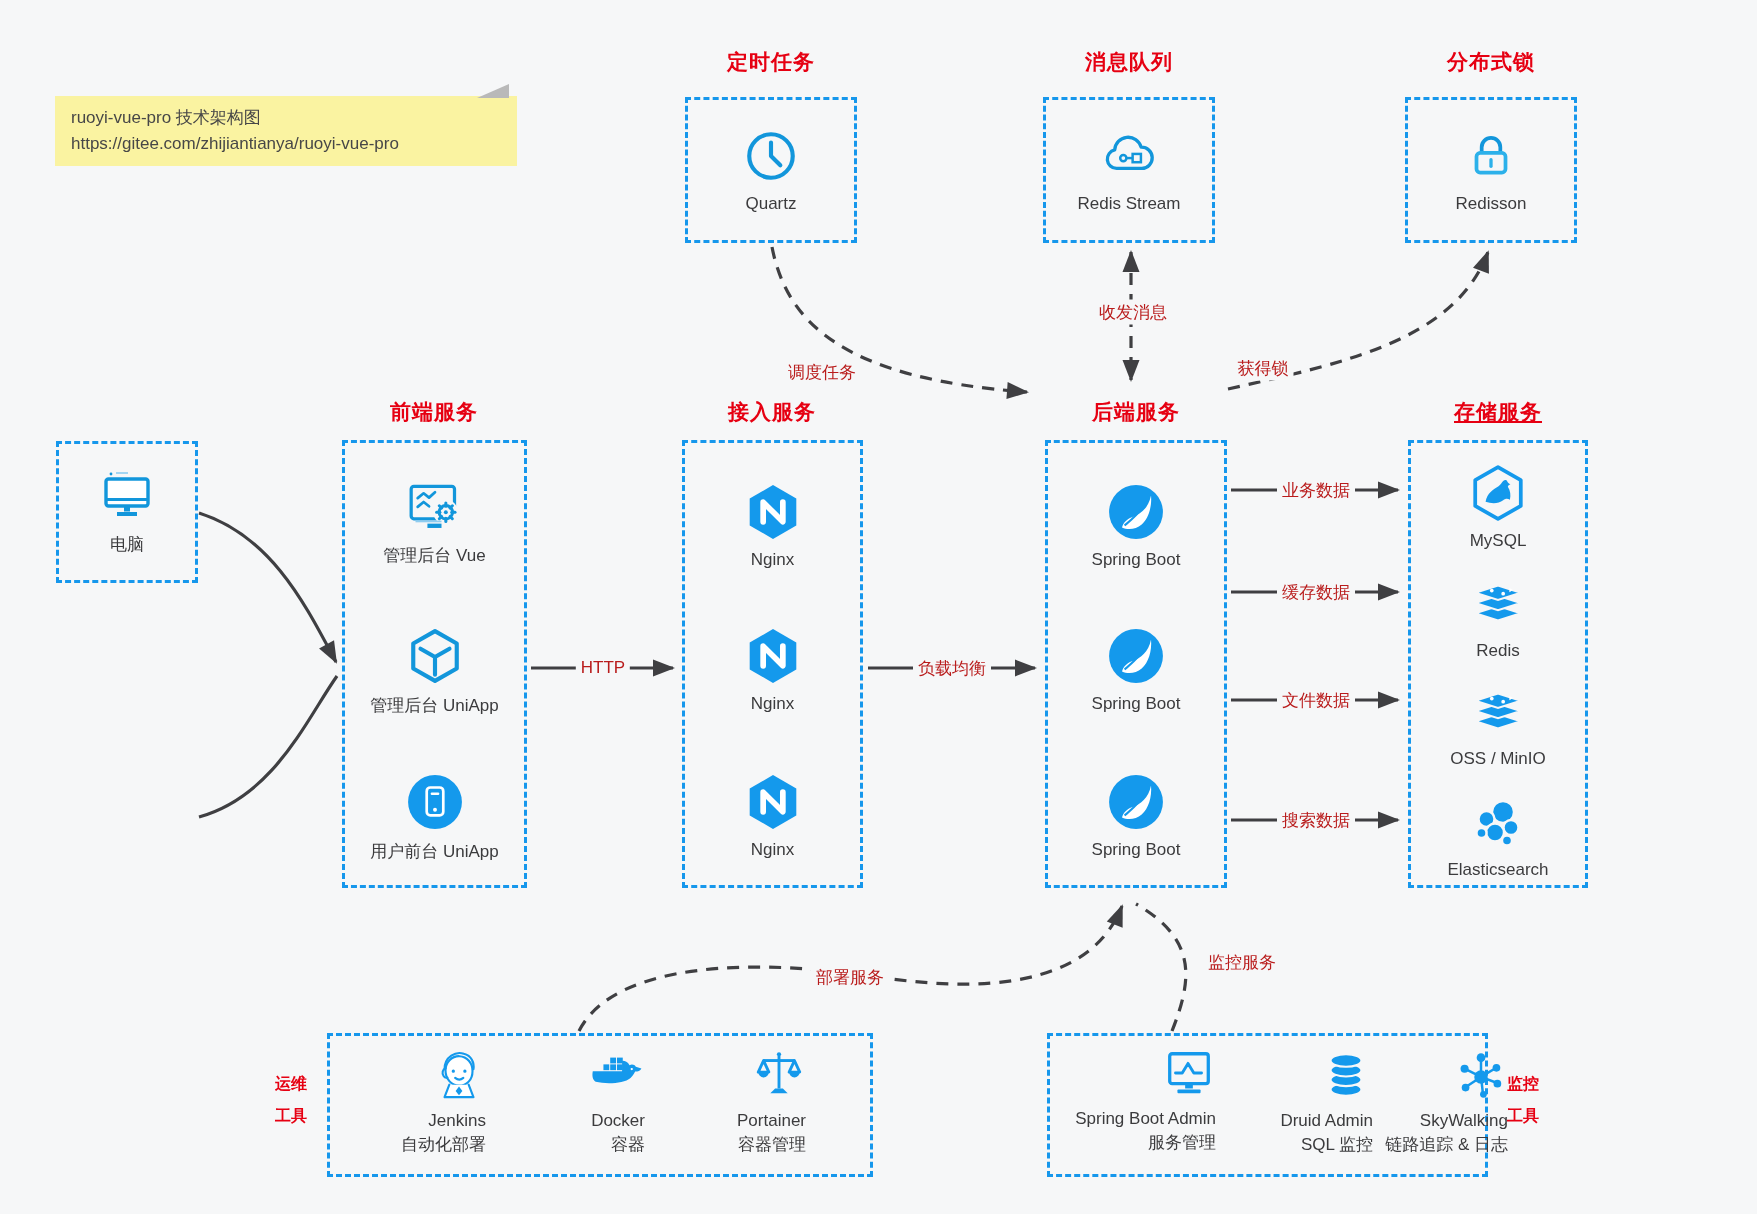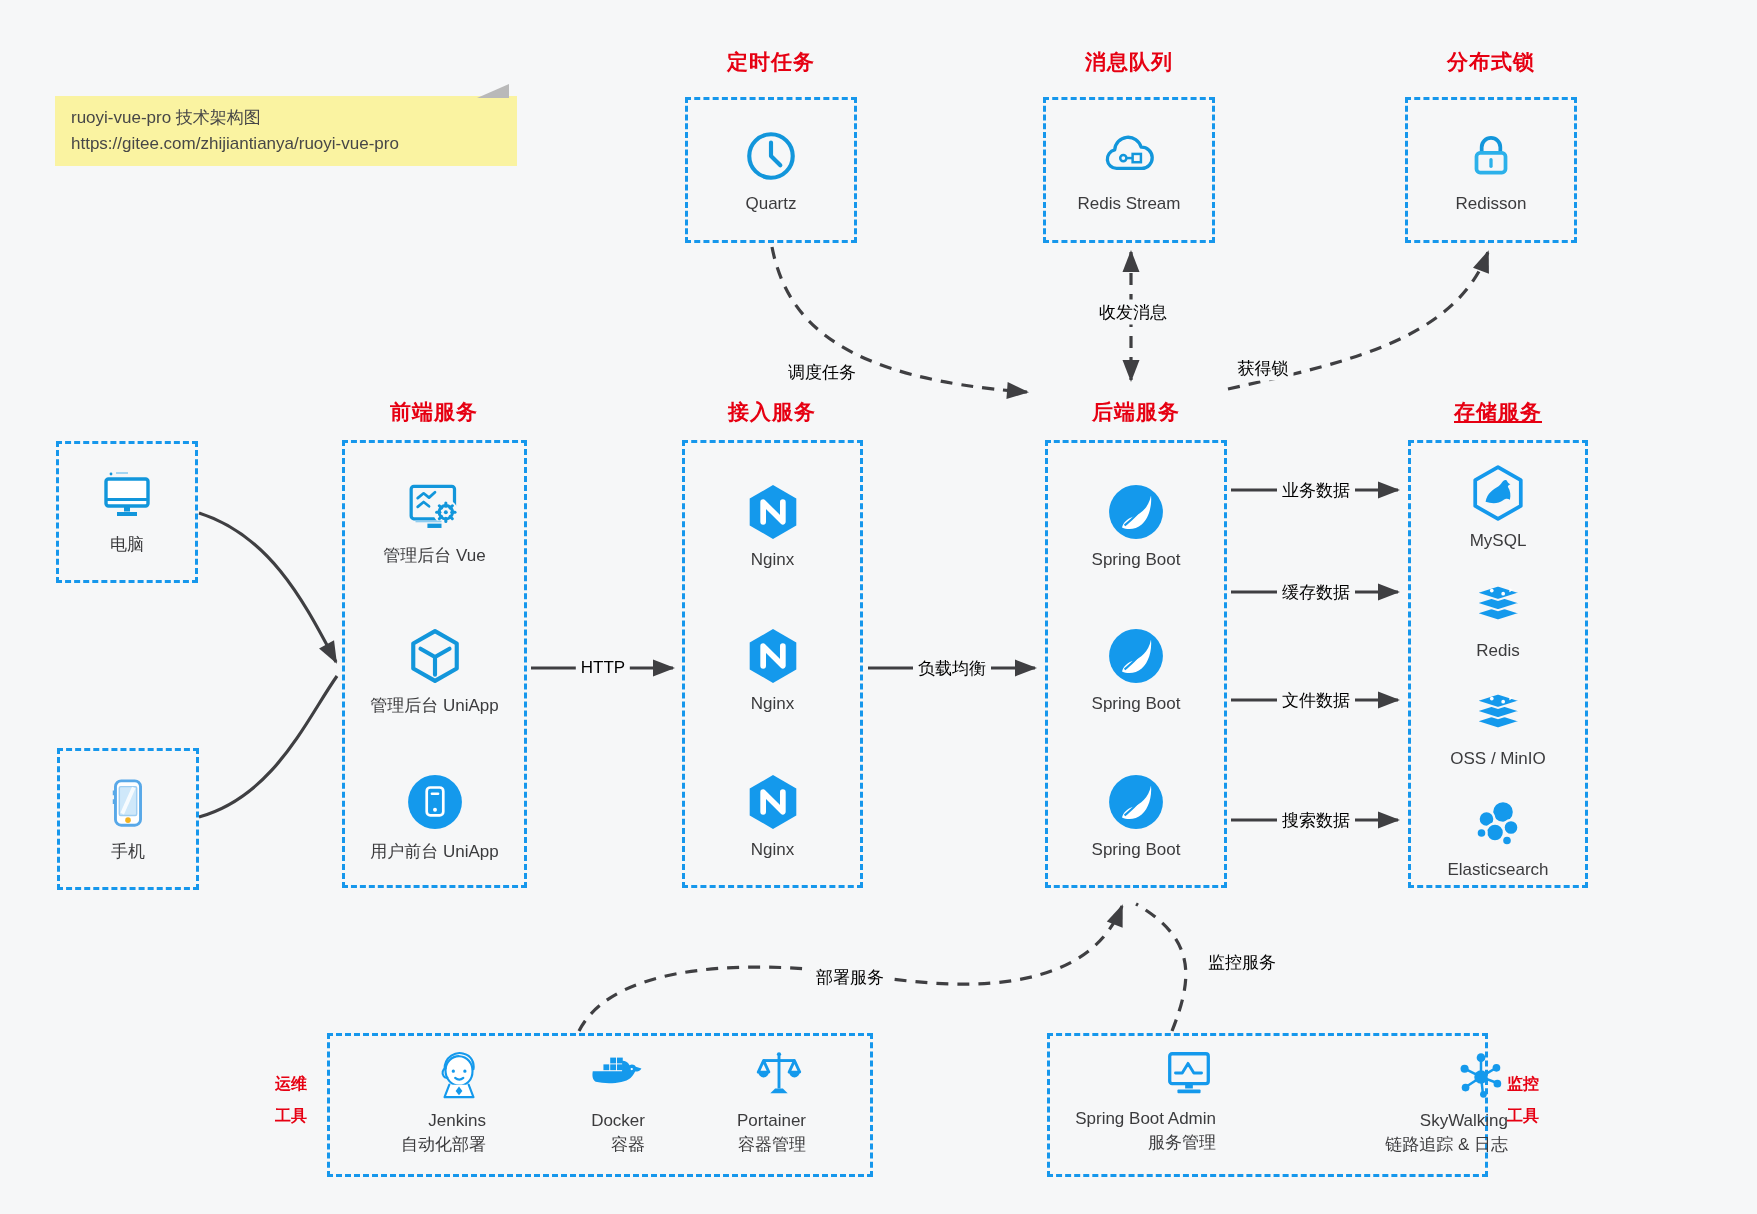--- a/index.html
+++ b/index.html
@@ -18,21 +18,21 @@
   marker path{fill:var(--arrow);}
   .dash-box{position:absolute;border:3px dashed var(--accent-blue);box-sizing:border-box;z-index:2;background:transparent;}
   .center-box{display:flex;flex-direction:column;align-items:center;justify-content:center;}
   .gtitle{position:absolute;z-index:3;color:var(--title-red);font-weight:bold;font-size:21px;letter-spacing:1px;transform:translateX(-50%);white-space:nowrap;}
   .side-title{position:absolute;z-index:3;color:var(--title-red);font-weight:bold;font-size:16px;line-height:32px;text-align:center;transform:translateX(-50%);white-space:nowrap;}
   .node{position:absolute;left:0;width:100%;display:flex;flex-direction:column;align-items:center;z-index:3;}
   .node.inflex{position:static;width:auto;}
   .hnode{position:absolute;top:12px;display:flex;flex-direction:column;align-items:flex-end;z-index:3;}
   .lbl{margin-top:9px;font-size:17px;color:#3b3b3d;white-space:nowrap;}
   .sub{margin-top:2px;font-size:17px;color:#3b3b3d;white-space:nowrap;}
-  .edge-label{position:absolute;z-index:4;transform:translate(-50%,-50%);background:#f6f7f8;color:#000000;font-size:17px;padding:1px 5px;white-space:nowrap;}
+  .edge-label{position:absolute;z-index:4;transform:translate(-50%,-50%);background:#f6f7f8;color:#b91c1c;font-size:17px;padding:1px 5px;white-space:nowrap;}
   .note{position:absolute;left:55px;top:96px;width:462px;height:70px;background:var(--note-bg);z-index:3;padding:9px 0 0 16px;box-sizing:border-box;}
   .note div{font-size:17px;color:#474747;line-height:26px;}
   .note::after{content:"";position:absolute;top:-12px;right:8px;width:0;height:0;
     border-left:32px solid transparent;border-bottom:14px solid #b9b9b9;}
   .ic{display:block;}
 </style>
 </head>
 <body>
 
 <div class="canvas">
@@ -122,32 +122,20 @@
         <path d="M17 5 h12" stroke="#8fccf0" stroke-width="1.6"></path>
         <rect x="7" y="11" width="42" height="27" rx="2.5" fill="#fff" stroke="#1296db" stroke-width="3.4"></rect>
         <path d="M7 31.5 H49" stroke="#1296db" stroke-width="3"></path>
         <path d="M25 38 h6 v5.5 h-6 z" fill="#1296db"></path>
         <path d="M18 46 h20" stroke="#1296db" stroke-width="4"></path>
       </svg>
       <div class="lbl">电脑</div>
     </div>
   </div>
 
-  <div class="dash-box center-box" style="left:57px;top:748px;width:142px;height:142px;">
-    <div class="node inflex">
-      <svg class="ic" width="54" height="56" viewBox="0 0 56 56">
-        <path d="M13.5 15 v5 M13.5 24 v5" stroke="#58a8e8" stroke-width="2.6"></path>
-        <rect x="15" y="5" width="26" height="46" rx="6" fill="#fff" stroke="#58a8e8" stroke-width="3"></rect>
-        <rect x="19" y="11" width="18" height="30" rx="1.5" fill="#cfe8fa" stroke="#9fcef2" stroke-width="1.5"></rect>
-        <path d="M34 12 L22 39" stroke="#ffffff" stroke-width="4" opacity="0.85"></path>
-        <circle cx="28" cy="45.8" r="2.9" fill="#f3b21f"></circle>
-      </svg>
-      <div class="lbl">手机</div>
-    </div>
-  </div>
 
   <div class="dash-box" style="left:342px;top:440px;width:185px;height:448px;">
     <div class="node" style="top:40px;">
       <svg class="ic" width="58" height="52" viewBox="0 0 52 48">
         <rect x="4" y="3" width="40" height="30" rx="2.5" fill="none" stroke="#1296db" stroke-width="3"></rect>
         <path d="M10 14 l5.5-4.5 5 4 5.5-5" fill="none" stroke="#1296db" stroke-width="2.5" stroke-linecap="round" stroke-linejoin="round"></path>
         <path d="M10 22 l5.5-4.5 5 4" fill="none" stroke="#1296db" stroke-width="2.5" stroke-linecap="round" stroke-linejoin="round"></path>
         <circle cx="36" cy="27" r="11.5" fill="#f6f7f8"></circle>
         <circle cx="36" cy="27" r="6.2" fill="none" stroke="#1296db" stroke-width="2.8"></circle>
         <circle cx="36" cy="27" r="1.8" fill="#1296db"></circle>
@@ -337,20 +325,32 @@
     <div class="hnode" style="left:-4px;width:170px;">
       <svg class="ic" width="54" height="52" viewBox="0 0 56 50">
         <rect x="8" y="4" width="40" height="31" rx="2.5" fill="none" stroke="#1499ec" stroke-width="3.4"></rect>
         <path d="M14 24 H21 L27 14 L33 24 H41" fill="none" stroke="#1499ec" stroke-width="3" stroke-linejoin="round" stroke-linecap="round"></path>
         <rect x="24" y="35" width="8" height="5" fill="#1499ec"></rect>
         <rect x="16" y="41" width="24" height="4" rx="1" fill="#1499ec"></rect>
       </svg>
       <div class="lbl">Spring Boot Admin</div>
       <div class="sub">服务管理</div>
     </div>
+    <div class="hnode" style="left:153px;width:170px;">
+      <svg class="ic" width="54" height="54" viewBox="0 0 56 56">
+        <g fill="#1499ec" stroke="#f6f7f8" stroke-width="2.2">
+          <ellipse cx="28" cy="43" rx="16" ry="6.5"></ellipse>
+          <ellipse cx="28" cy="33" rx="16" ry="6.5"></ellipse>
+          <ellipse cx="28" cy="23" rx="16" ry="6.5"></ellipse>
+          <ellipse cx="28" cy="13" rx="16" ry="6.5"></ellipse>
+        </g>
+      </svg>
+      <div class="lbl">Druid Admin</div>
+      <div class="sub">SQL 监控</div>
+    </div>
     <div class="hnode" style="left:288px;width:170px;">
       <svg class="ic" width="54" height="54" viewBox="0 0 56 56">
         <g stroke="#1499ec" stroke-width="2.6">
           <path d="M28 30 L28 11 M28 30 L43 21 M28 30 L44 36 M28 30 L30 47 M28 30 L13 40 M28 30 L12 22"></path>
         </g>
         <g fill="#1499ec">
           <circle cx="28" cy="30" r="7"></circle>
           <circle cx="28" cy="10" r="4.5"></circle>
           <circle cx="44" cy="20.5" r="4"></circle>
           <circle cx="45" cy="37" r="4"></circle>

